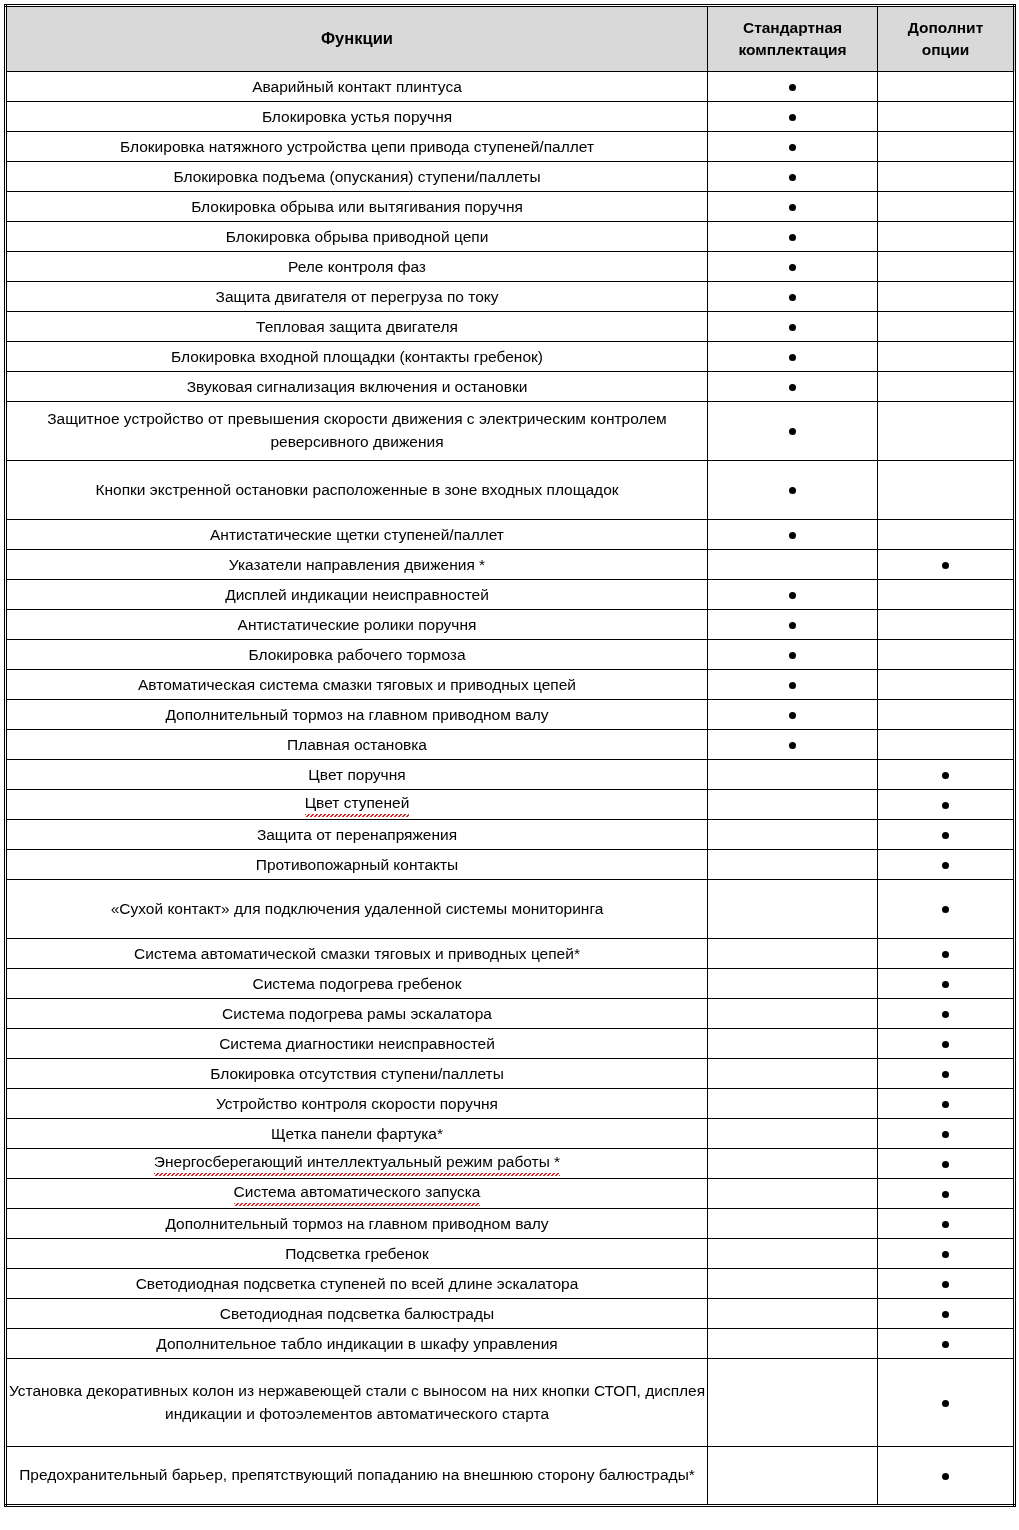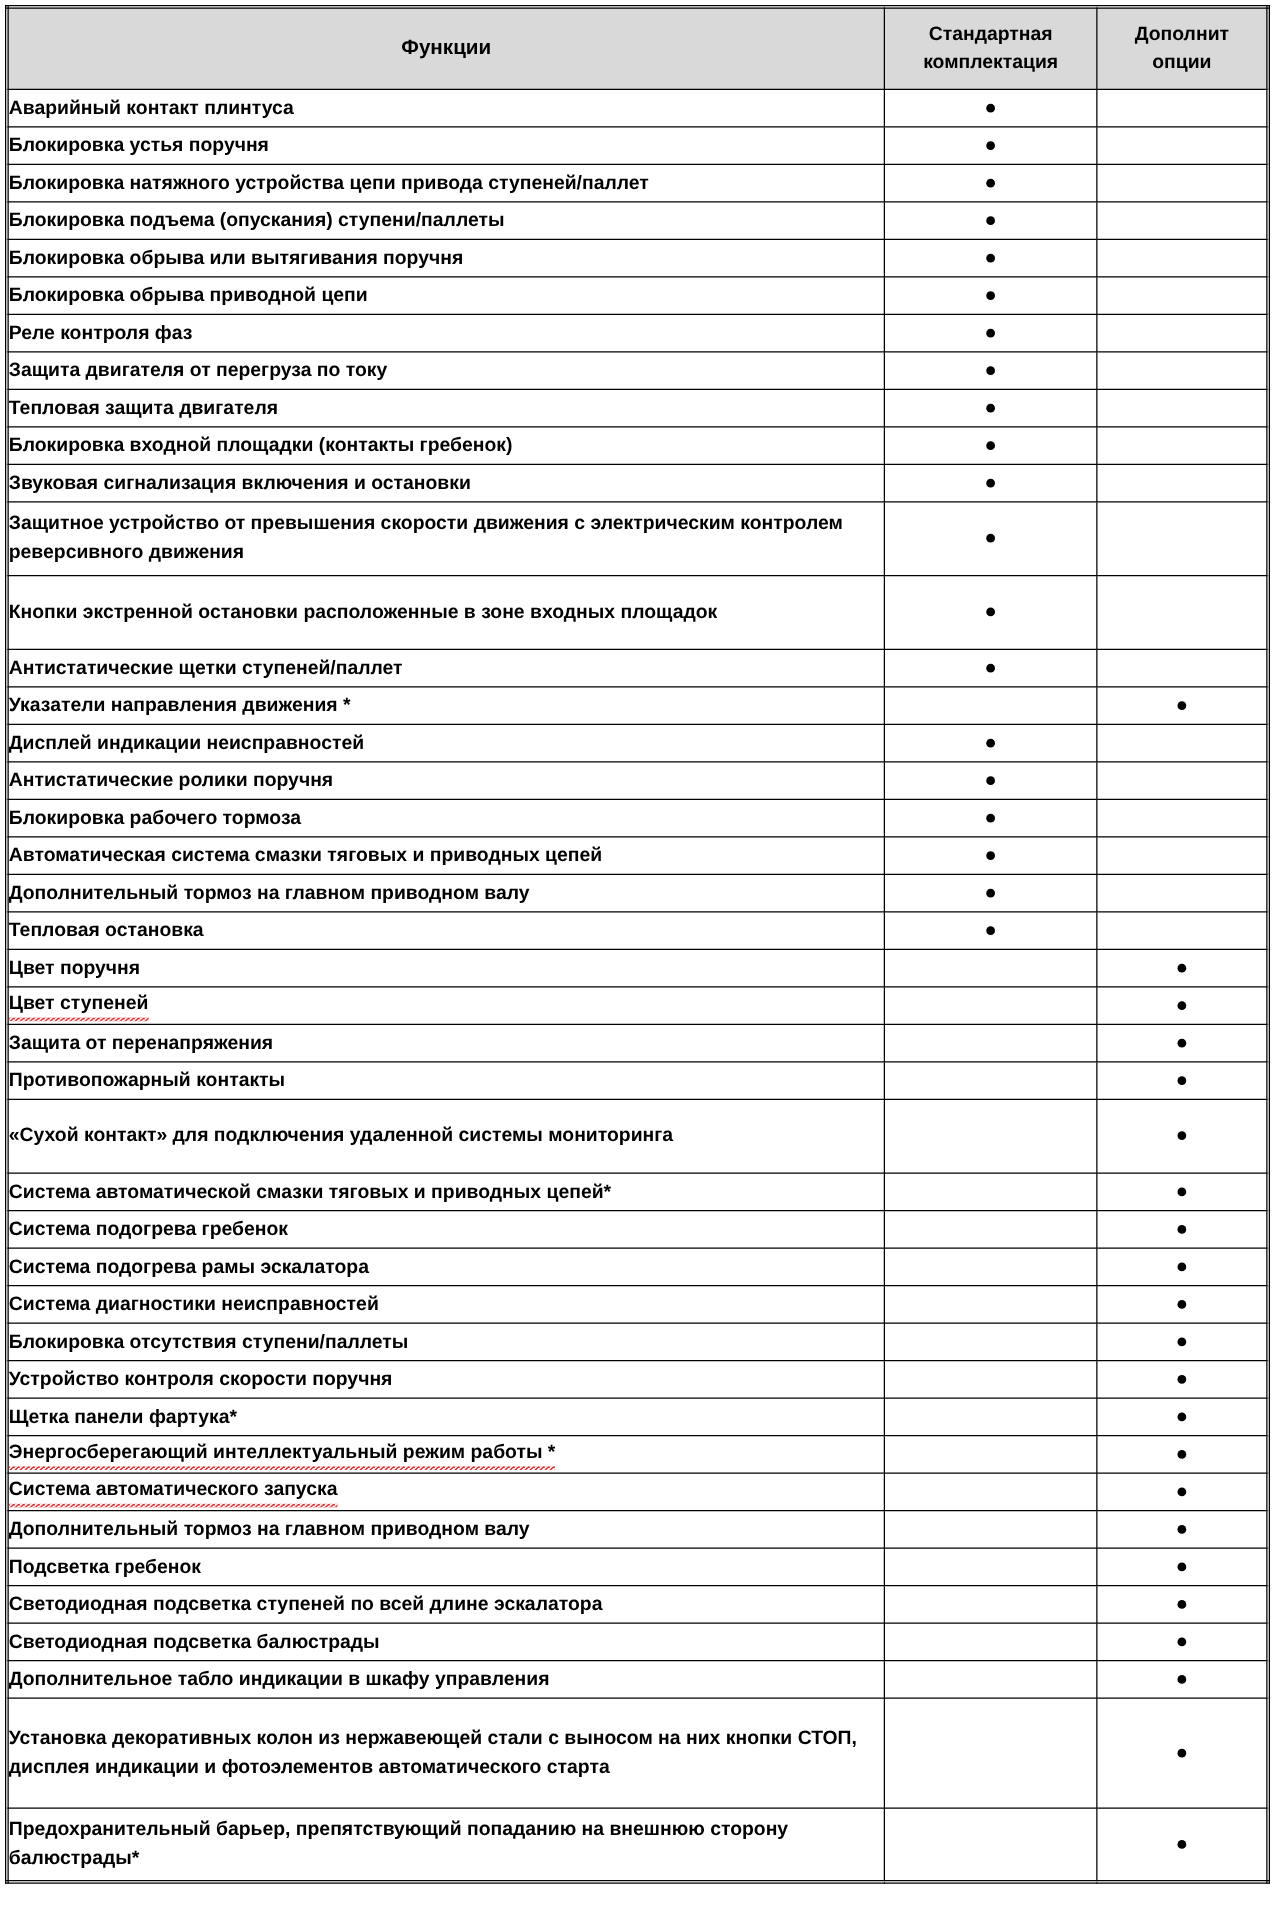--- a/index.html
+++ b/index.html
@@ -51,23 +51,23 @@
     text-align: center;
     height: 64px;
     padding: 3px 6px;
     font-size: 16px;
     line-height: 1.45;
   }
   thead th.h-feature { font-size: 16.5px; }
 
   
   td.feature {
-    text-align: left;
+    text-align: center;
     padding: 4px 4px 4px 9px;
-    font-weight: bold;
+    font-weight: normal;
   }
   td.mark {
     text-align: center;
     vertical-align: middle;
   }
 
   .dot {
     display: inline-block;
     width: 7px;
     height: 7px;
@@ -221,21 +221,21 @@
           <td class="feature"><span>Автоматическая система смазки тяговых и приводных цепей</span></td>
           <td class="mark"><span class="dot" title="•"></span></td>
           <td class="mark"></td>
         </tr>
         <tr>
           <td class="feature"><span>Дополнительный тормоз на главном приводном валу</span></td>
           <td class="mark"><span class="dot" title="•"></span></td>
           <td class="mark"></td>
         </tr>
         <tr>
-          <td class="feature"><span>Тепловая остановка</span></td>
+          <td class="feature"><span>Плавная остановка</span></td>
           <td class="mark"><span class="dot" title="•"></span></td>
           <td class="mark"></td>
         </tr>
         <tr>
           <td class="feature"><span>Цвет поручня</span></td>
           <td class="mark"></td>
           <td class="mark"><span class="dot" title="•"></span></td>
         </tr>
         <tr>
           <td class="feature"><span class="sp">Цвет ступеней</span></td>

